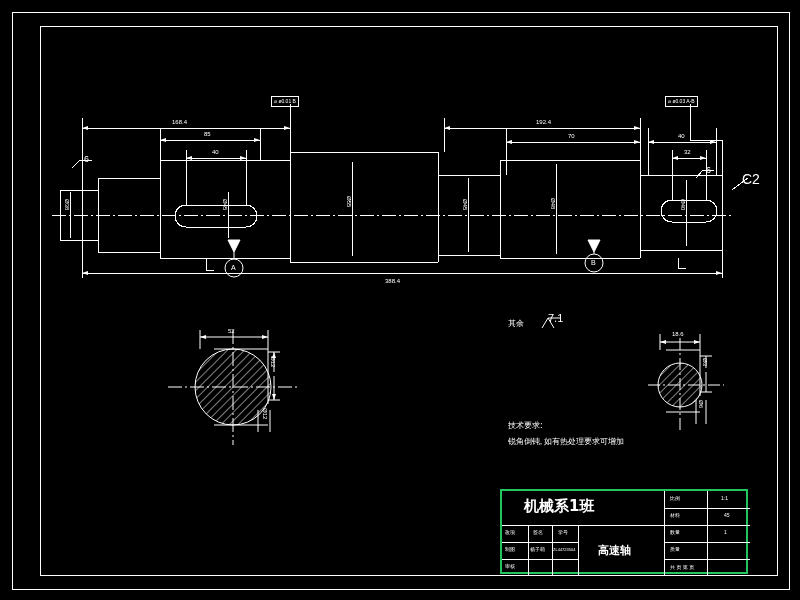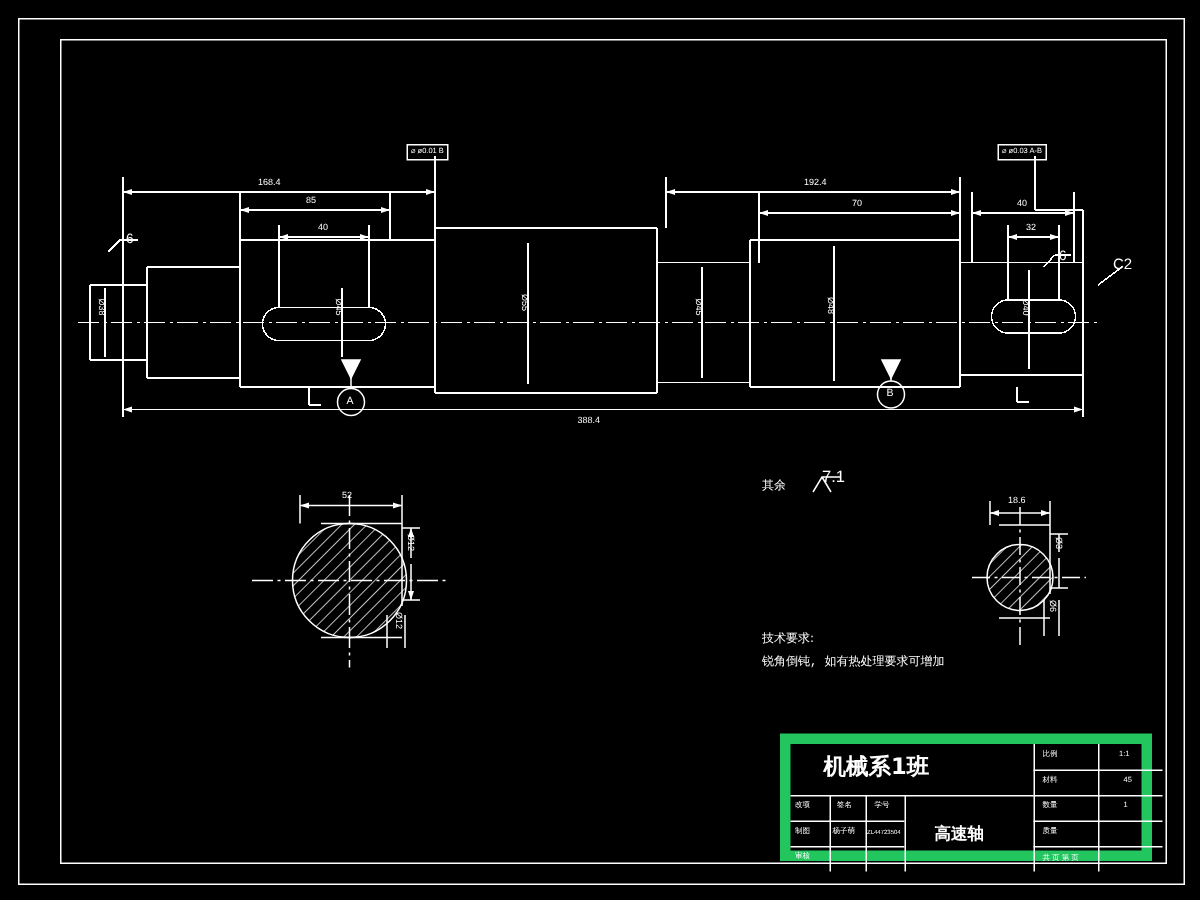--- a/index.html
+++ b/index.html
@@ -138,21 +138,21 @@
   <div class="txt" style="left:678px;top:133px;">40</div>
   <div class="txt" style="left:684px;top:149px;">32</div>
 
   <div class="txt vert" style="left:64px;top:199px;">Ø38</div>
   <div class="txt vert" style="left:222px;top:199px;">Ø45</div>
   <div class="txt vert" style="left:346px;top:196px;">Ø55</div>
   <div class="txt vert" style="left:462px;top:199px;">Ø45</div>
   <div class="txt vert" style="left:550px;top:198px;">Ø48</div>
   <div class="txt vert" style="left:680px;top:199px;">Ø40</div>
 
-  <div class="txt" style="left:742px;top:172px;font-size:10px;">C2</div>
+  <div class="txt" style="left:742px;top:172px;font-size:14px;">C2</div>
   <div class="txt" style="left:84px;top:155px;font-size:9px;">6</div>
   <div class="txt" style="left:706px;top:166px;font-size:9px;">6</div>
   <div class="txt" style="left:231px;top:264px;font-size:7px;">A</div>
   <div class="txt" style="left:591px;top:259px;font-size:7px;">B</div>
 
   <div style="position:absolute;left:271px;top:96px;border:1px solid #fff;padding:0 2px;height:9px;display:flex;align-items:center;">
     <span class="txt" style="position:static;font-size:5px;">⌀ ø0.01 B</span>
   </div>
   <div style="position:absolute;left:665px;top:96px;border:1px solid #fff;padding:0 2px;height:9px;display:flex;align-items:center;">
     <span class="txt" style="position:static;font-size:5px;">⌀ ø0.03 A-B</span>
@@ -211,23 +211,23 @@
 
   <div class="txt" style="left:508px;top:320px;font-size:8px;">其余</div>
   <svg width="60" height="30" style="left:536px;top:310px;">
     <g stroke="#fff" fill="none">
         <path d="M6,18 L12,8 L24,8 M12,8 L18,18"></path>
       </g>
   </svg>
   <div class="txt" style="left:548px;top:313px;font-size:11px;">7.1</div>
 
   <div class="txt" style="left:508px;top:422px;font-size:8px;font-family:'DejaVu Sans',sans-serif;">技术要求:</div>
-  <div class="txt" style="left:508px;top:438px;font-size:8px;font-family:Liberation Mono, monospace;">锐角倒钝, 如有热处理要求可增加</div>
-
-  <div style="position:absolute;left:520px;top:489px;width:248px;height:85px;border:7px solid #22c55e;box-sizing:border-box;">
+  <div class="txt" style="left:508px;top:438px;font-size:8px;font-family:Liberation Serif, serif;">锐角倒钝, 如有热处理要求可增加</div>
+
+  <div style="position:absolute;left:500px;top:489px;width:248px;height:85px;border:2px solid #22c55e;box-sizing:border-box;">
 
     <div class="ln v" style="left:162px;top:0;height:85px;"></div>
     <div class="ln v" style="left:205px;top:0;height:85px;"></div>
     <div class="ln h" style="left:162px;top:17px;width:86px;"></div>
     <div class="ln h" style="left:162px;top:34px;width:86px;"></div>
     <div class="ln h" style="left:162px;top:51px;width:86px;"></div>
     <div class="ln h" style="left:162px;top:68px;width:86px;"></div>
     <div class="ln h" style="left:0;top:34px;width:162px;"></div>
     <div class="ln h" style="left:0;top:51px;width:76px;"></div>
     <div class="ln h" style="left:0;top:68px;width:76px;"></div>

